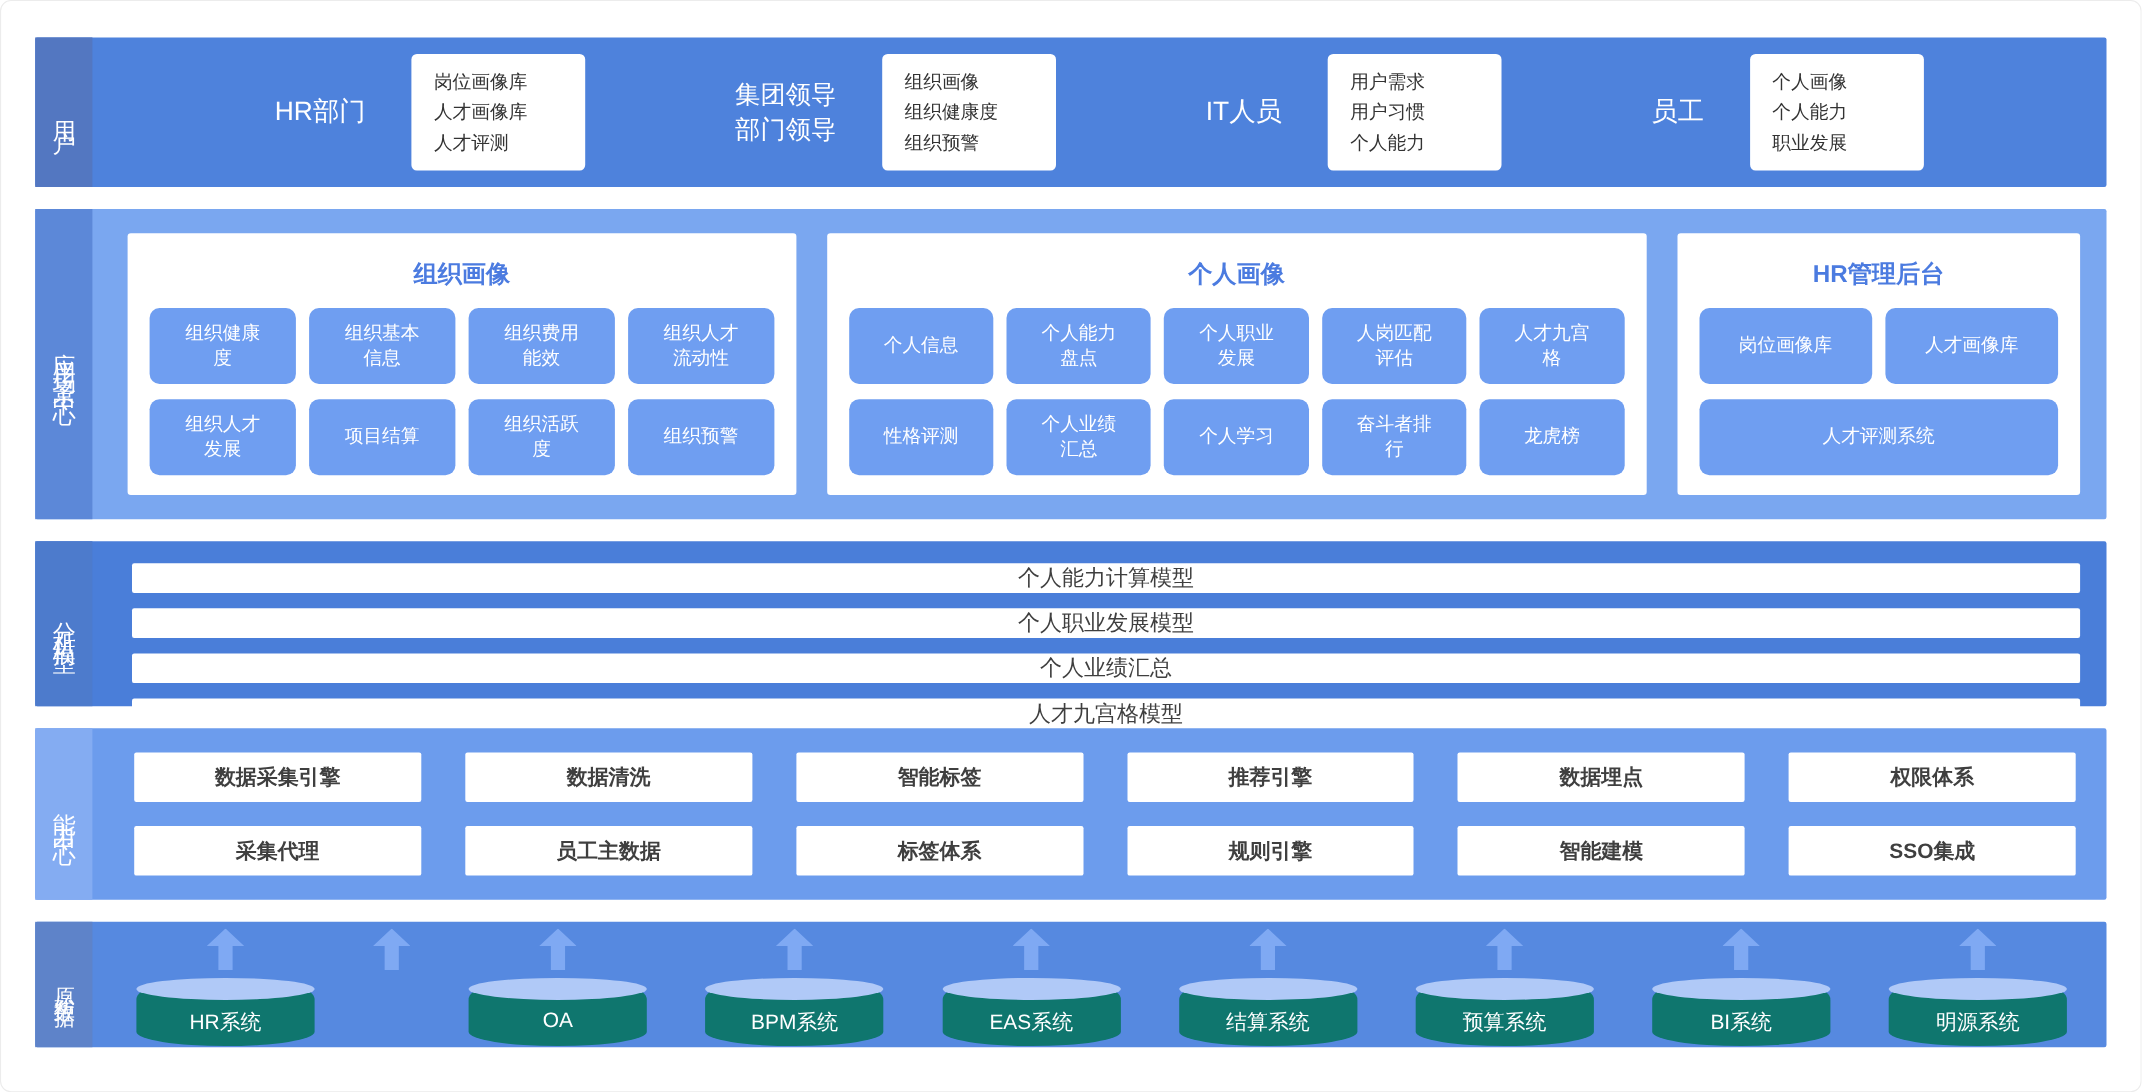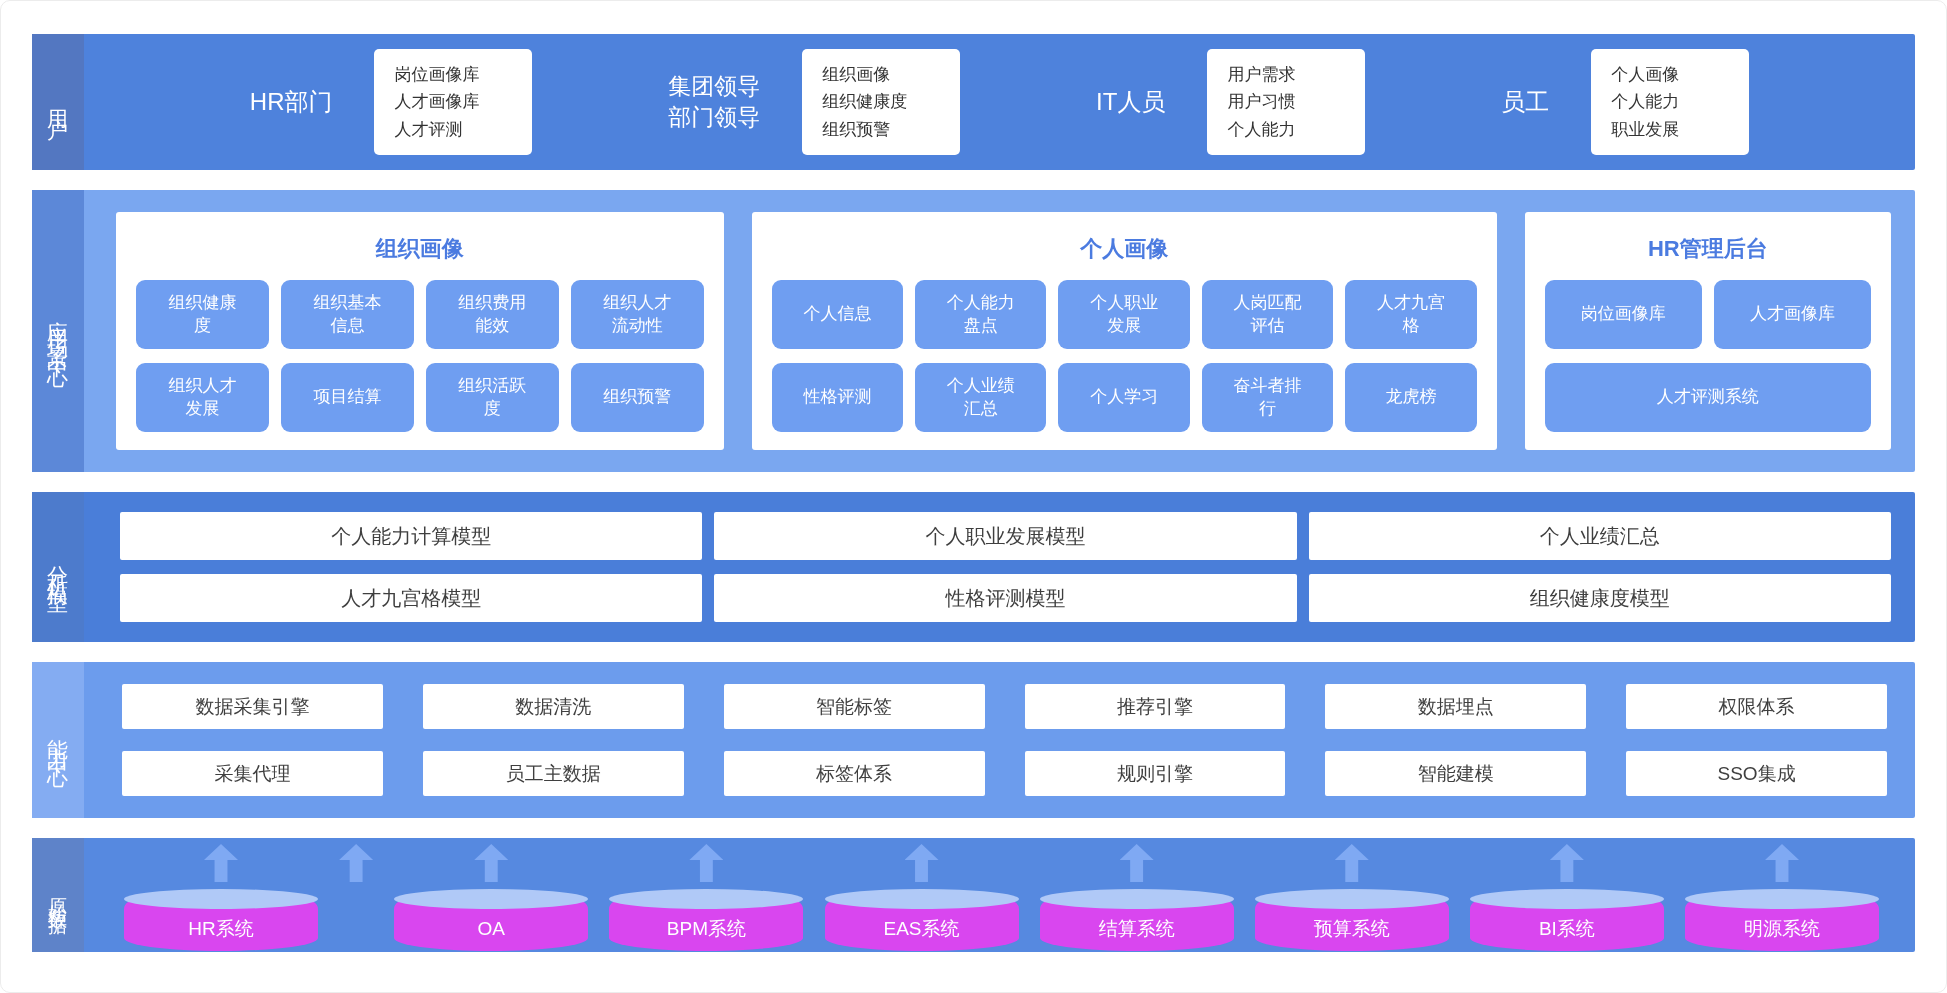--- a/index.html
+++ b/index.html
@@ -64,52 +64,52 @@
     display:flex; align-items:center; justify-content:center;
     text-align:center; font-size:17px; line-height:1.3;
     padding:4px 28px; min-height:52px;
   }
   .g2 .chip { padding:4px 34px; }
   .chip.wide { grid-column:span 2; padding:4px 10px; }
   
   .band3 { height:150px; background:#4a7ed9; }
   .band3 .strip { background:#4d7bcc; }
   .band3-content {
-    flex:1; display:grid; grid-template-columns:repeat(3,1fr);
+    flex:1; display:grid; grid-template-columns:repeat(1,1fr);
     gap:14px 12px; padding:20px 24px 20px 36px;
   }
   .wbox {
     background:#ffffff; border-radius:2px;
     display:flex; align-items:center; justify-content:center;
     color:#3f3f3f; font-size:20px;
   }
   
   .band4 { height:156px; background:#6c9ced; }
   .band4 .strip { background:#84acf2; }
   .band4-content {
     flex:1; display:grid; grid-template-columns:repeat(6,1fr);
     gap:22px 40px; padding:22px 28px 22px 38px;
   }
-  .band4 .wbox { font-size:19px; }
+  .band4 .wbox { font-size:19px;font-weight:bold; }
   
   .band5 { height:114px; background:#5689e0; }
   .band5 .strip { background:#5e83c9; font-size:19px; letter-spacing:6px; }
   .band5-content {
     flex:1; display:flex; align-items:flex-start;
     justify-content:space-between; padding:6px 36px 0 40px;
   }
   .source { display:flex; flex-direction:column; align-items:center; }
   .arrow {
     width:34px; height:38px; background:#7fa9f3;
     clip-path:polygon(50% 0,100% 42%,69% 42%,69% 100%,31% 100%,31% 42%,0 42%);
     margin-bottom:7px;
   }
   .cyl {
-    position:relative; width:194px; height:52px;
-    background:#d946ef;
+    position:relative; width:162px; height:52px;
+    background:#0f766e;
     border-radius:14px 14px 50% 50% / 10px 10px 13px 13px;
     margin-top:10px;
   }
   .cyl::before {
     content:""; position:absolute; top:-10px; left:0; right:0; height:20px;
     background:#b0c9f7; border-radius:50%;
   }
   .cyl span {
     position:absolute; inset:0; z-index:1;
     display:flex; align-items:center; justify-content:center;

